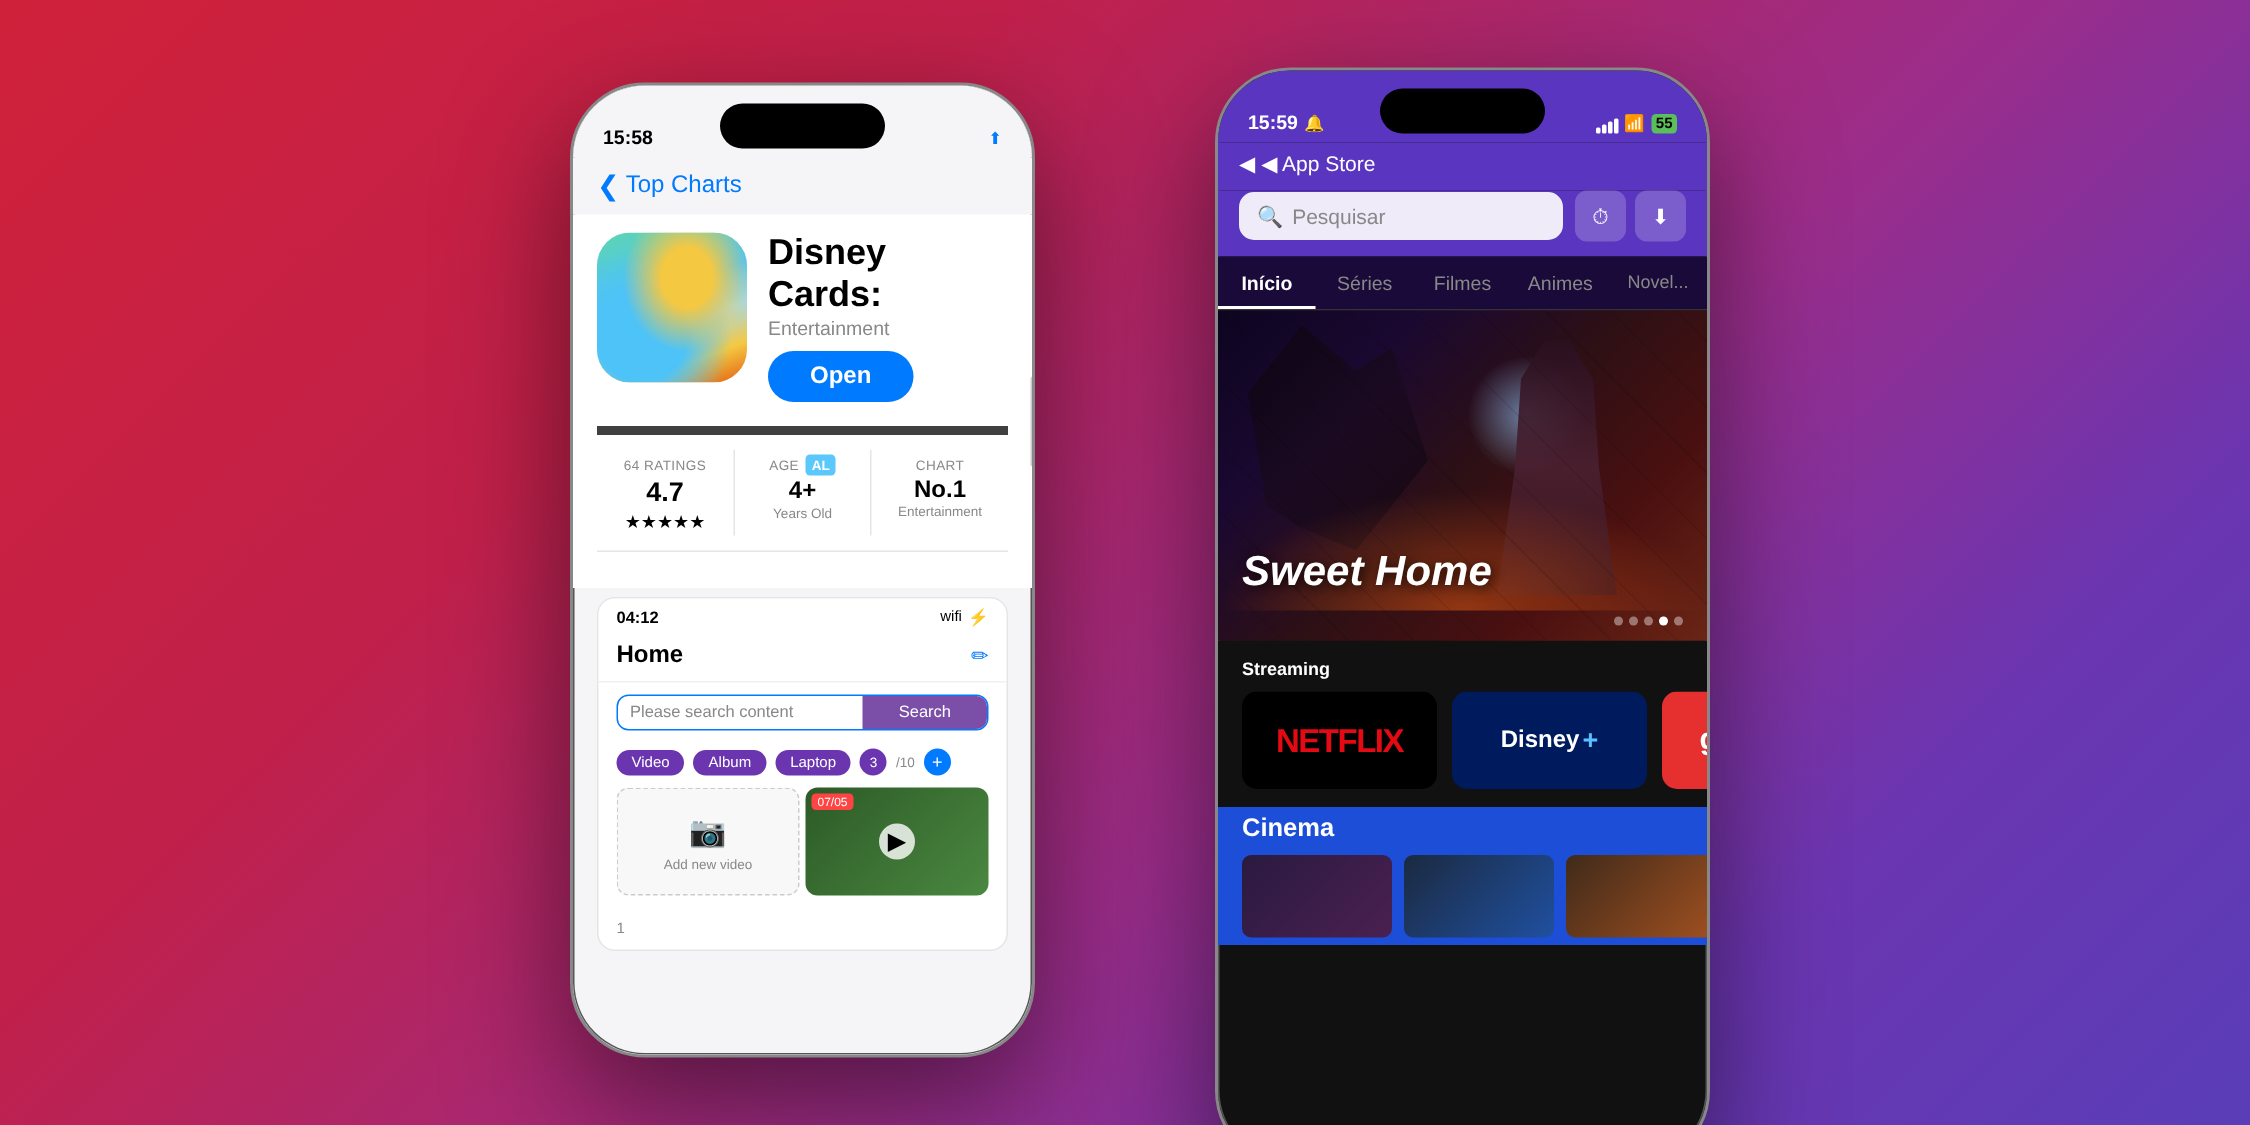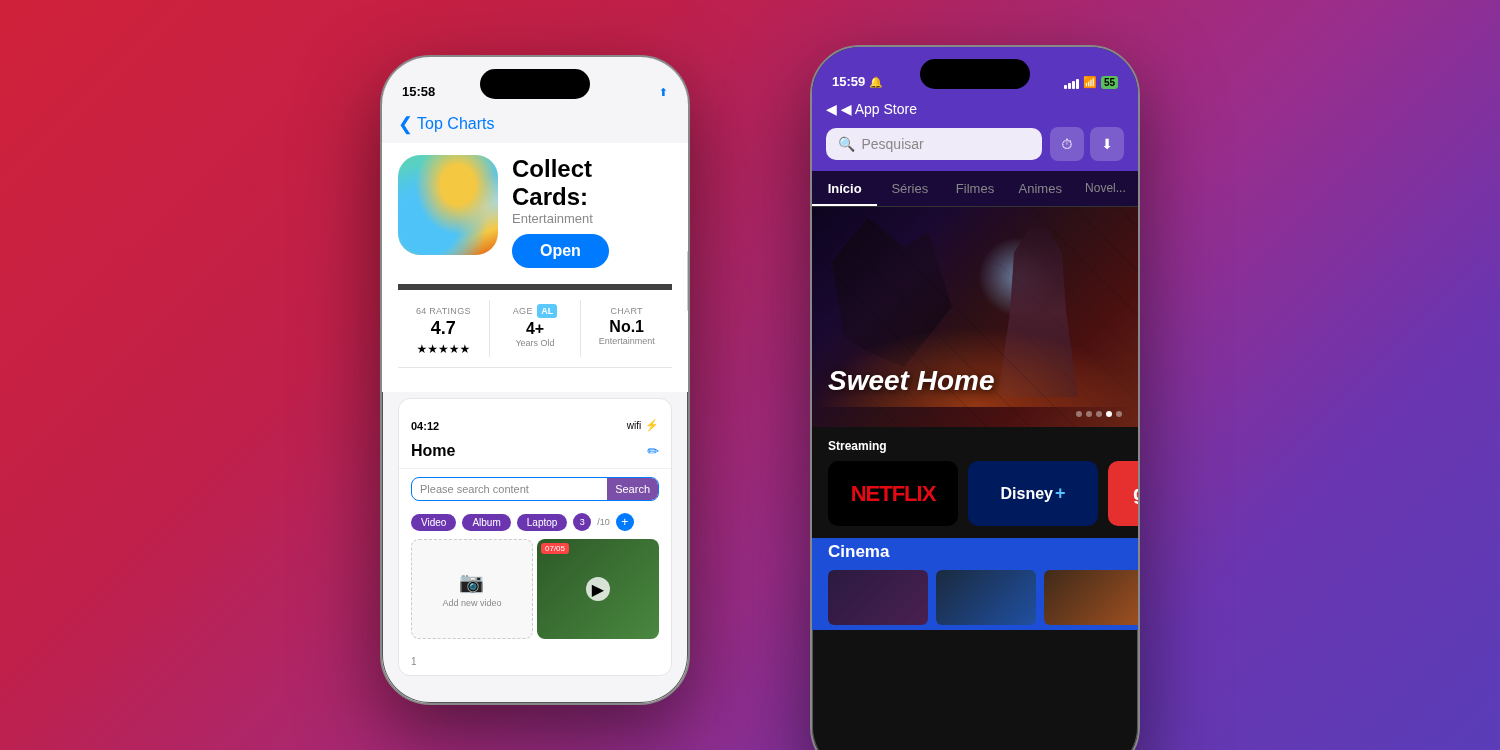--- a/index.html
+++ b/index.html
@@ -210,21 +210,20 @@
       overflow: hidden;
     }
 
     .preview-status-bar {
       background: #fff;
       padding: 6px 12px;
       display: flex;
       align-items: center;
       justify-content: space-between;
       font-size: 11px;
-      margin-top: 14px;
     }
 
     .preview-header {
       background: #fff;
       padding: 4px 12px 8px;
       display: flex;
       align-items: center;
       justify-content: space-between;
       border-bottom: 1px solid #f0f0f0;
     }
@@ -245,21 +244,21 @@
       padding: 5px 8px;
       font-size: 11px;
       color: #888;
       border: none;
       outline: none;
     }
 
     .search-btn-preview {
       background: #7b4ea8;
       color: #fff;
-      padding: 5px 8px;
+      padding: 5px 24px;
       font-size: 11px;
       border: none;
     }
 
     .tags-row {
       display: flex;
       gap: 6px;
       padding: 4px 12px 8px;
       align-items: center;
     }
@@ -298,21 +297,21 @@
 
     .media-grid {
       display: grid;
       grid-template-columns: 1fr 1fr;
       gap: 4px;
       padding: 0 12px 8px;
     }
 
     .media-cell {
       border-radius: 8px;
-      height: 100px;
+      height: 72px;
       background: #f0f0f0;
       display: flex;
       align-items: center;
       justify-content: center;
       position: relative;
       overflow: hidden;
     }
 
     .media-cell-camera {
       background: #f8f8f8;
@@ -603,21 +602,21 @@
         <span style="color:#007aff;font-size:16px;">Top Charts</span>
       </div>
     </div>
 
     <div style="background:#fff;padding:12px 16px;">
       <div class="app-header">
         <div class="app-icon">
           <div class="app-icon-inner"></div>
         </div>
         <div>
-          <h2>Collect Cards:</h2>
+          <h2>Disney Cards:</h2>
           <div class="app-category">Entertainment</div>
           <button class="open-btn">Open</button>
         </div>
       </div>
 
       <div class="app-stats">
         <div class="stat-item">
           <span class="stat-label">64 RATINGS</span>
           <span class="stat-value">4.7</span>
           <span class="stars">★★★★★</span>

